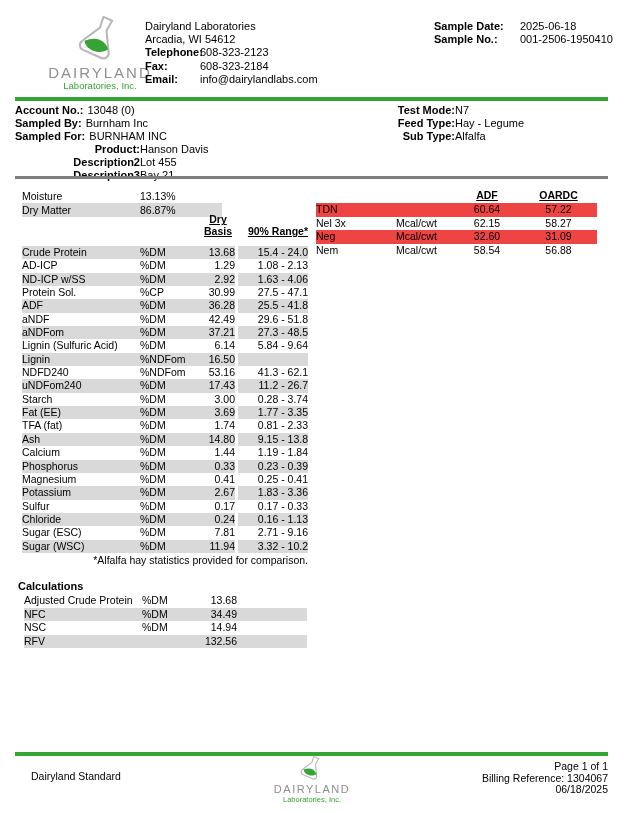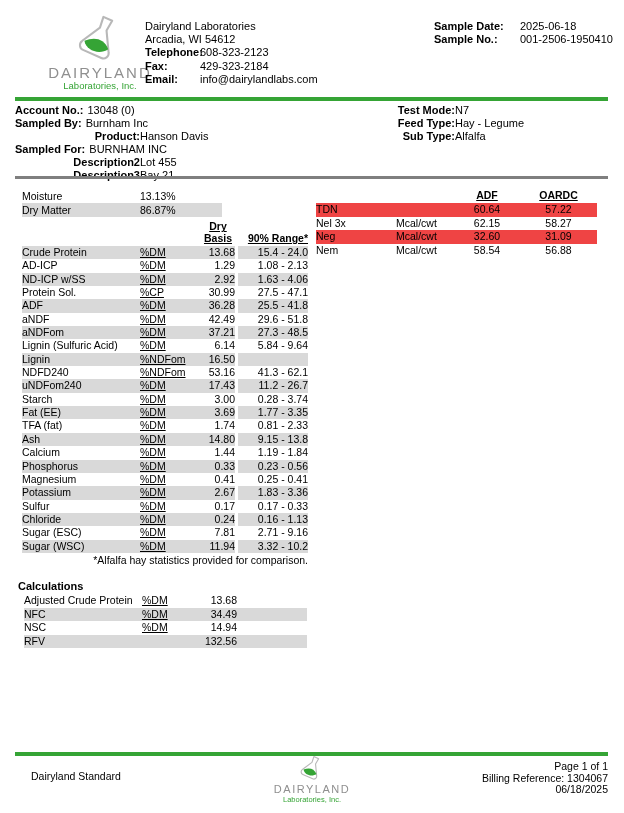--- a/index.html
+++ b/index.html
@@ -29,30 +29,30 @@
   .info-row.tabbed .lbl { display:inline-block; width:125px; margin-right:0; }
   .info-right .info-row .lbl { display:inline-block; width:95px; margin-right:0; }
 
   
   .moisture { position:absolute; left:22px; top:189px; width:200px; font-size:10.5px; }
   .m-row { display:flex; height:14px; line-height:14px; }
   .m-row.shaded { background:#d9d9d9; }
   .m-label { flex:0 0 118px; }
 
   
-  .analysis-head { position:absolute; left:22px; top:216px; width:286px; height:29px; font-size:10.5px; }
+  .analysis-head { position:absolute; left:22px; top:209px; width:286px; height:29px; font-size:10.5px; }
   .h-drybasis { position:absolute; right:76px; bottom:0; text-align:center; font-weight:bold; line-height:11.8px; }
   .h-range    { position:absolute; right:0;  bottom:0; font-weight:bold; line-height:11.8px; }
   .u { text-decoration:underline; }
 
   
   .analysis { position:absolute; left:22px; top:246px; width:286px; font-size:10.5px; }
   .a-row { display:flex; height:13.35px; line-height:13.4px; }
   .c-label { flex:0 0 118px; }
-  .c-unit  { flex:0 0 60px;text-decoration:underline; }
+  .c-unit  { flex:0 0 60px; }
   .c-val   { flex:0 0 35px; text-align:right; }
   .c-range { flex:0 0 70px; margin-left:3px; text-align:right; }
   .a-row.shaded .c-label, .a-row.shaded .c-unit, .a-row.shaded .c-val, .a-row.shaded .c-range { background:#d9d9d9; }
 
   .footnote { position:absolute; left:22px; top:554px; width:286px; text-align:right; font-size:10.5px; }
 
   
   .energy { position:absolute; left:316px; top:189px; width:281px; font-size:10.5px; }
   .e-head { display:flex; height:14px; line-height:13px; font-weight:bold; }
   .e-row  { display:flex; height:13.5px; line-height:13.5px; }
@@ -89,47 +89,47 @@
       </svg>
     </span>
     <span class="logo-name">DAIRYLAND</span>
     <span class="logo-tag">Laboratories, Inc.</span>
   </div>
 
   <div class="hdr-address">
     <div>Dairyland Laboratories</div>
     <div>Arcadia, WI 54612</div>
     <div><span class="lblw">Telephone:</span><span>608-323-2123</span></div>
-    <div><span class="lblw">Fax:</span><span>429-323-2184</span></div>
+    <div><span class="lblw">Fax:</span><span>608-323-2184</span></div>
     <div><span class="lblw">Email:</span><span>info@dairylandlabs.com</span></div>
   </div>
 
   <div class="hdr-sample">
     <div><span class="lblw">Sample Date:</span><span>2025-06-18</span></div>
     <div><span class="lblw">Sample No.:</span><span>001-2506-1950410</span></div>
   </div>
 
   <div class="bar-green" style="top:97px;"></div>
 
   <div class="info-left">
 
       <div class="info-row">
         <span class="lbl">Account No.:</span><span>13048 (0)</span>
       </div>
 
       <div class="info-row">
         <span class="lbl">Sampled By:</span><span>Burnham Inc</span>
       </div>
 
+      <div class="info-row">
+        <span class="lbl">Sampled For:</span><span>BURNHAM INC</span>
+      </div>
+
       <div class="info-row tabbed">
         <span class="lbl">Product:</span><span>Hanson Davis</span>
-      </div>
-
-      <div class="info-row">
-        <span class="lbl">Sampled For:</span><span>BURNHAM INC</span>
       </div>
 
       <div class="info-row tabbed">
         <span class="lbl">Description2</span><span>Lot 455</span>
       </div>
 
       <div class="info-row tabbed">
         <span class="lbl">Description3</span><span>Bay 21</span>
       </div>
     </div>
@@ -284,21 +284,21 @@
         <span class="c-label">Calcium</span>
         <span class="c-unit">%DM</span>
         <span class="c-val">1.44</span>
         <span class="c-range">1.19 - 1.84</span>
       </div>
 
       <div class="a-row shaded">
         <span class="c-label">Phosphorus</span>
         <span class="c-unit">%DM</span>
         <span class="c-val">0.33</span>
-        <span class="c-range">0.23 - 0.56</span>
+        <span class="c-range">0.23 - 0.39</span>
       </div>
 
       <div class="a-row">
         <span class="c-label">Magnesium</span>
         <span class="c-unit">%DM</span>
         <span class="c-val">0.41</span>
         <span class="c-range">0.25 - 0.41</span>
       </div>
 
       <div class="a-row shaded">

